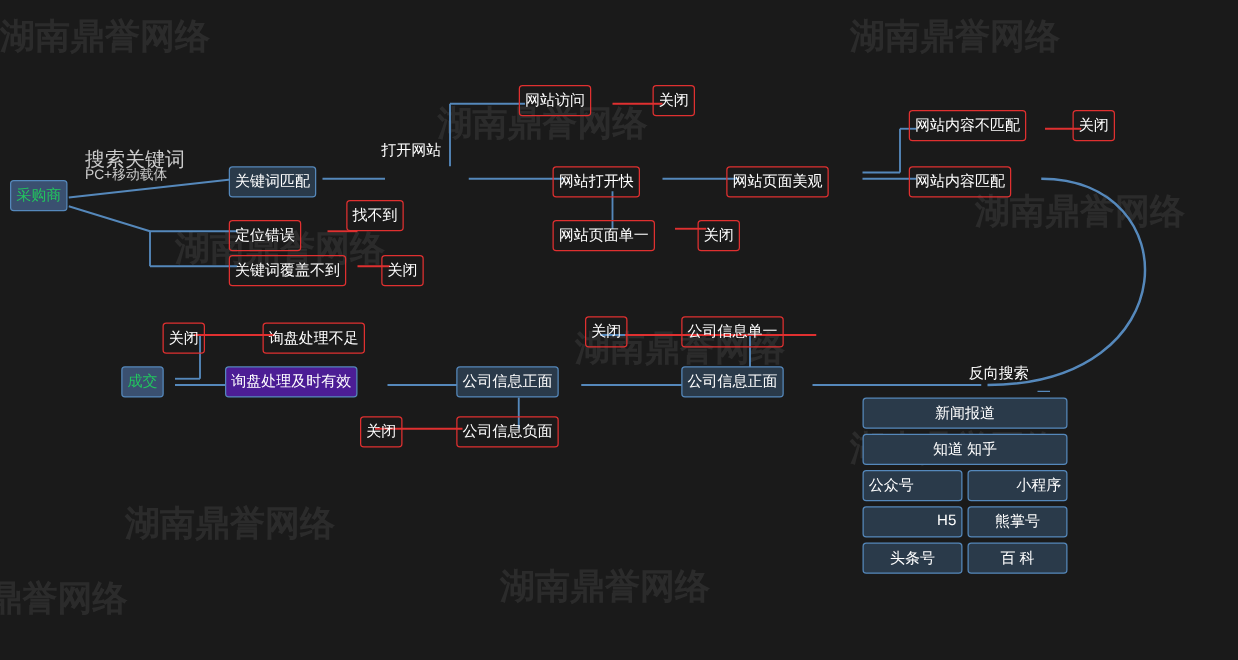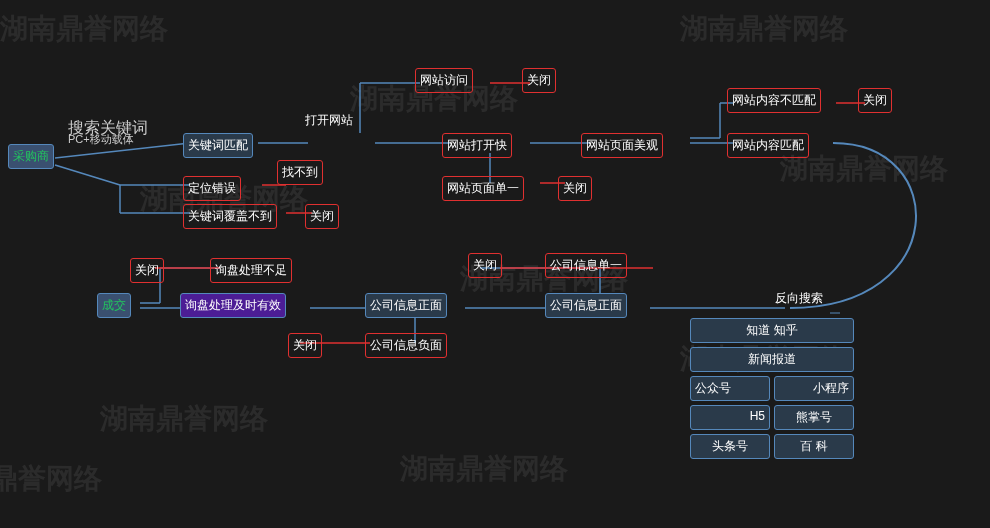--- a/index.html
+++ b/index.html
@@ -249,21 +249,21 @@
 
 <div class="node" style="left:545px;top:253px">
   <div class="node-box red">公司信息单一</div>
 </div>
 
 <div class="node" style="left:775px;top:290px">
   <span style="color:#fff;font-size:12px">反向搜索</span>
 </div>
 
 <div style="position:absolute;left:690px;top:318px;display:grid;grid-template-columns:repeat(2,80px);gap:4px;z-index:2">
+  <div class="node-box dark-fill" style="grid-column:1/3;text-align:center">新闻报道</div>
   <div class="node-box dark-fill" style="grid-column:1/3;text-align:center">知道 知乎</div>
-  <div class="node-box dark-fill" style="grid-column:1/3;text-align:center">新闻报道</div>
   <div class="node-box dark-fill" style="text-align:left">公众号</div>
   <div class="node-box dark-fill" style="text-align:right">小程序</div>
   <div class="node-box dark-fill" style="text-align:right">H5</div>
   <div class="node-box dark-fill" style="text-align:center">熊掌号</div>
   <div class="node-box dark-fill" style="text-align:center">头条号</div>
   <div class="node-box dark-fill" style="text-align:center">百 科</div>
 </div>
 
 </body></html>

